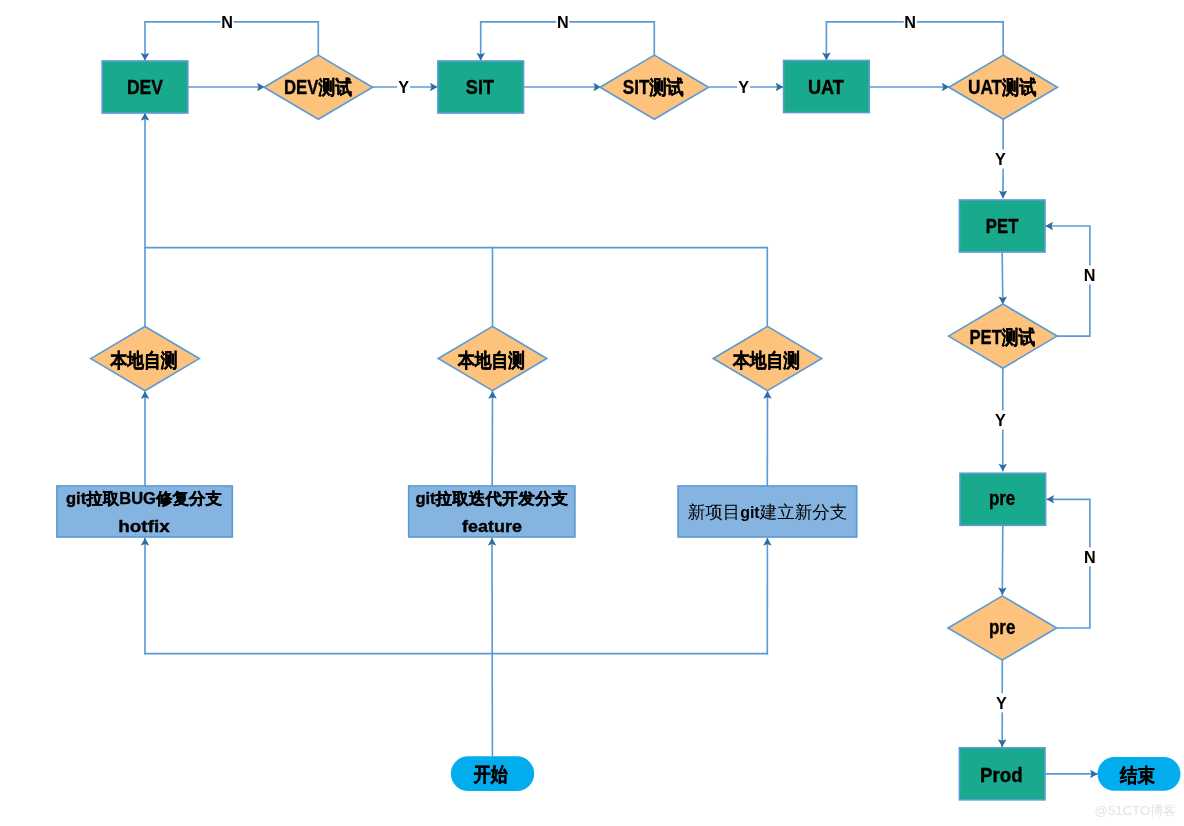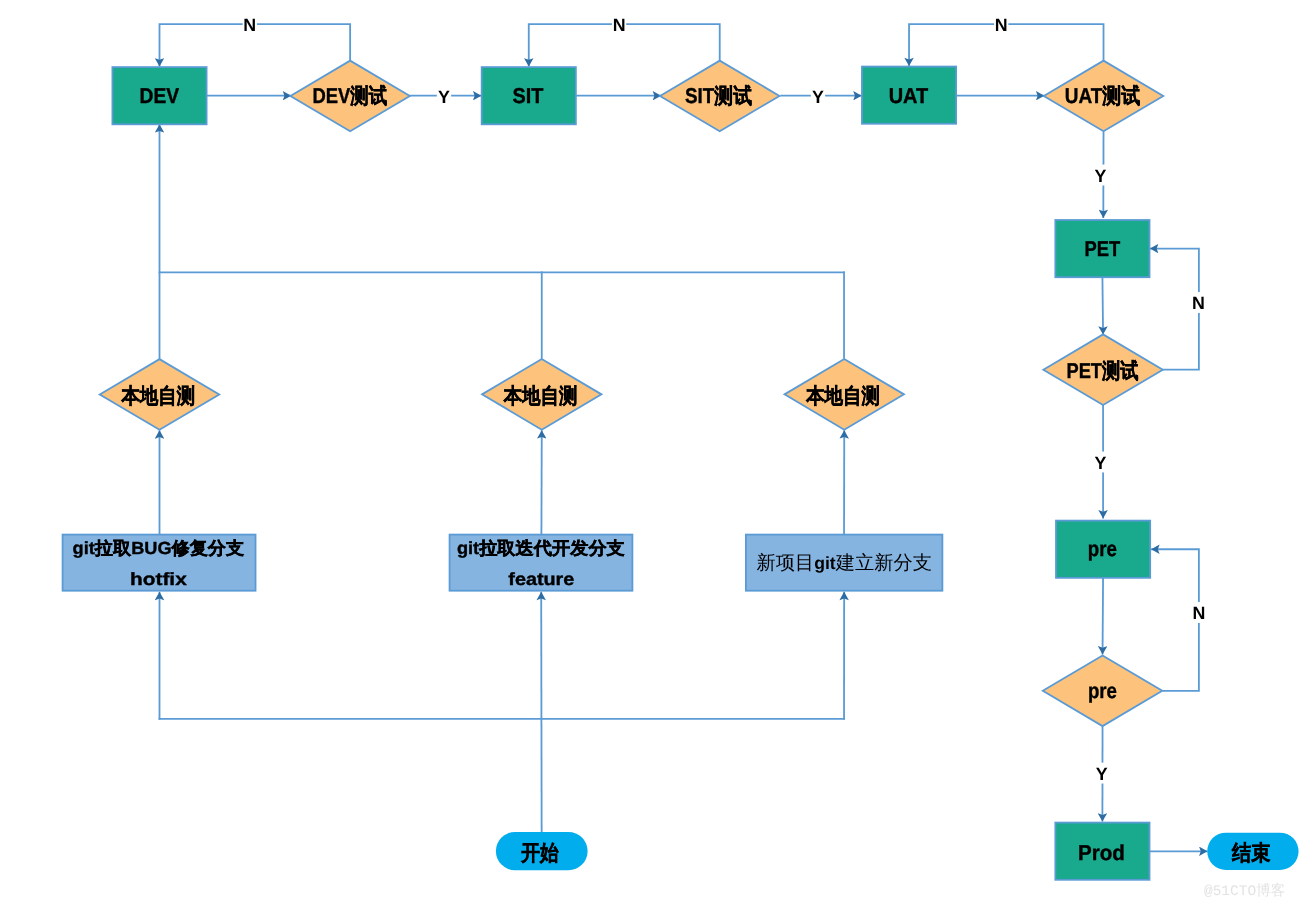--- a/index.html
+++ b/index.html
@@ -13,21 +13,21 @@
       paint-order:stroke fill;}
   .nl-sm{font-family:"Liberation Sans",sans-serif;font-weight:bold;fill:#000000;
       text-anchor:middle;font-size:16px;stroke:#000000;stroke-width:0.35px;
       paint-order:stroke fill;}
   .nl-serif{font-family:"Liberation Serif",serif;font-weight:normal;fill:#000000;
       text-anchor:middle;font-size:17.5px;}
   .nl-latin{font-family:"Liberation Sans",sans-serif;font-weight:bold;font-size:16px;}
   .el{font-family:"Liberation Sans",sans-serif;font-weight:bold;fill:#000000;
       text-anchor:middle;font-size:16.2px;}
   .wm{position:absolute;left:1094.5px;top:803.3px;color:#e3e3e3;font-size:13.2px;
-      line-height:16px;font-family:Liberation Mono, monospace;white-space:nowrap;}
+      line-height:16px;font-family:Liberation Sans, sans-serif;white-space:nowrap;}
 </style>
 </head>
 <body>
 
 <div id="canvas">
 <svg id="diagram" viewBox="0 0 1184 826">
   <defs>
     <marker id="ah" markerWidth="8.6" markerHeight="8.6" refX="8.1" refY="4.3" orient="auto" markerUnits="userSpaceOnUse">
       <path d="M0.45,0.0 L8.1,4.3 L0.45,8.6 L2.0,4.3 Z" fill="#2E6DA4"></path>
     </marker>

